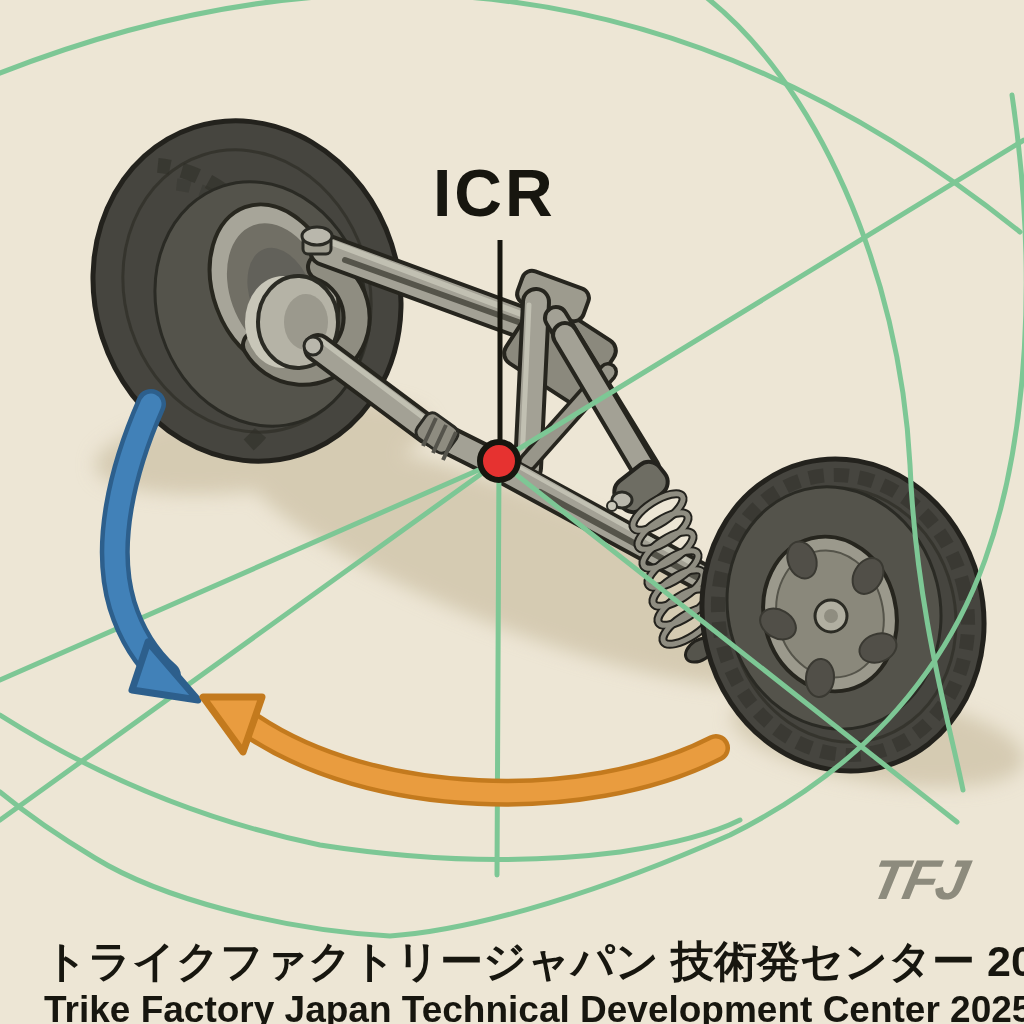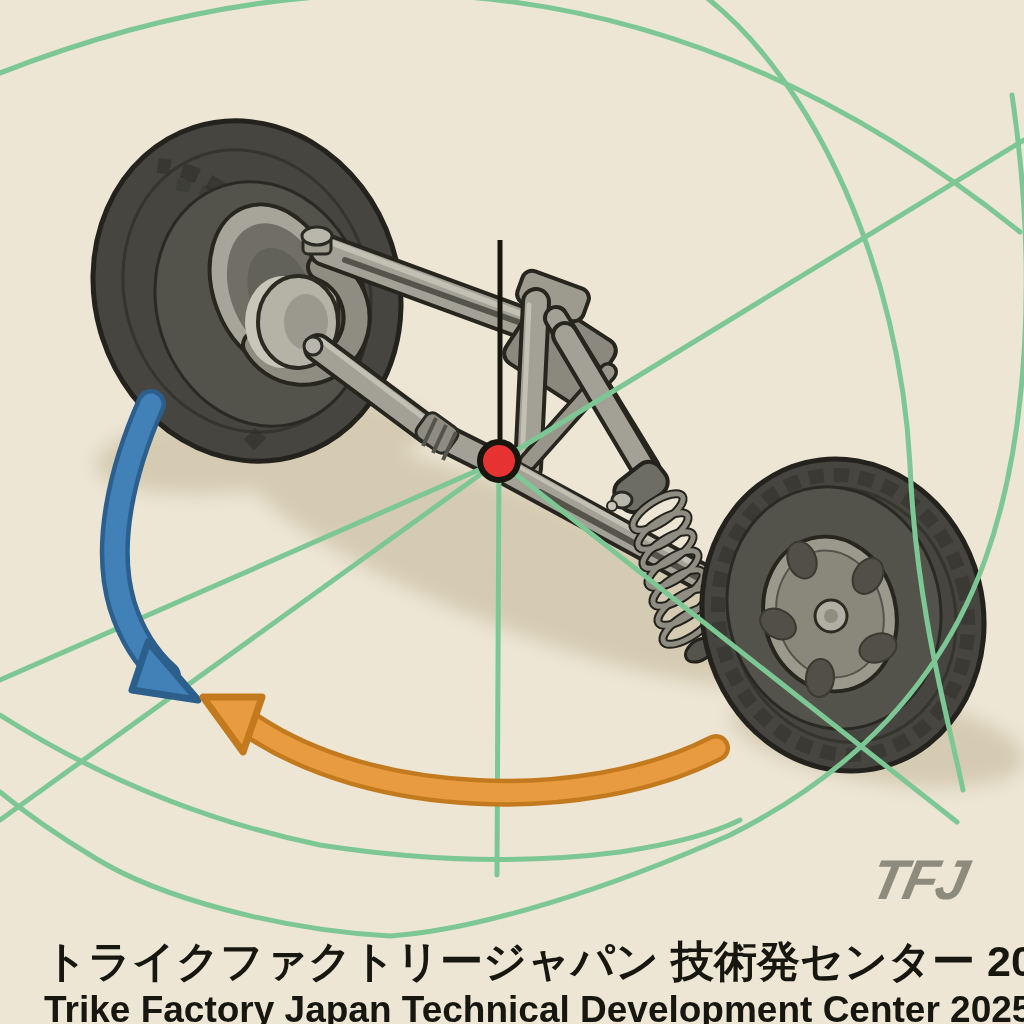--- a/index.html
+++ b/index.html
@@ -175,17 +175,18 @@
   <g>
     <path d="M 716,748 C 650,782 560,796 478,792 C 392,788 312,766 252,726" stroke="var(--orange-arrow-dark,#c37a1e)" stroke-width="28" fill="none" stroke-linecap="round"></path>
     <path d="M 716,748 C 650,782 560,796 478,792 C 392,788 312,766 252,726" stroke="var(--orange-arrow,#e99c3f)" stroke-width="19" fill="none" stroke-linecap="round"></path>
     <polygon points="203,697 262,697 243,752" fill="var(--orange-arrow,#e99c3f)" stroke="var(--orange-arrow-dark,#c37a1e)" stroke-width="7" stroke-linejoin="round"></polygon>
   </g>
 
   <path d="M 500,240 L 500,446" stroke="var(--ink,#17160f)" stroke-width="5"></path>
   <circle cx="499" cy="461" r="19" fill="var(--icr-red,#e63230)" stroke="var(--ink,#17160f)" stroke-width="6"></circle>
 </svg>
 
+<div class="icr-label">ICR</div>
 <div class="tfj-logo">TFJ</div>
 <div class="caption-jp">トライクファクトリージャパン 技術発センター 2025</div>
 <div class="caption-en">Trike Factory Japan Technical Development Center 2025</div>
 
 </div>
 
 </body></html>

